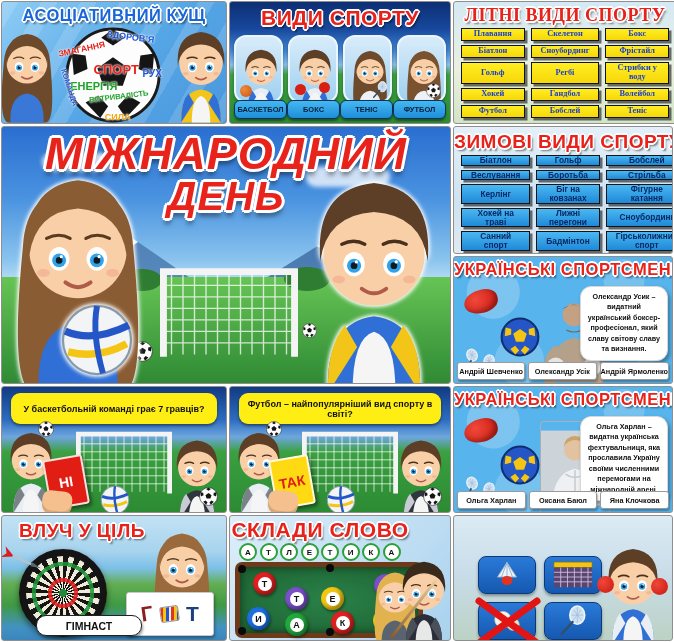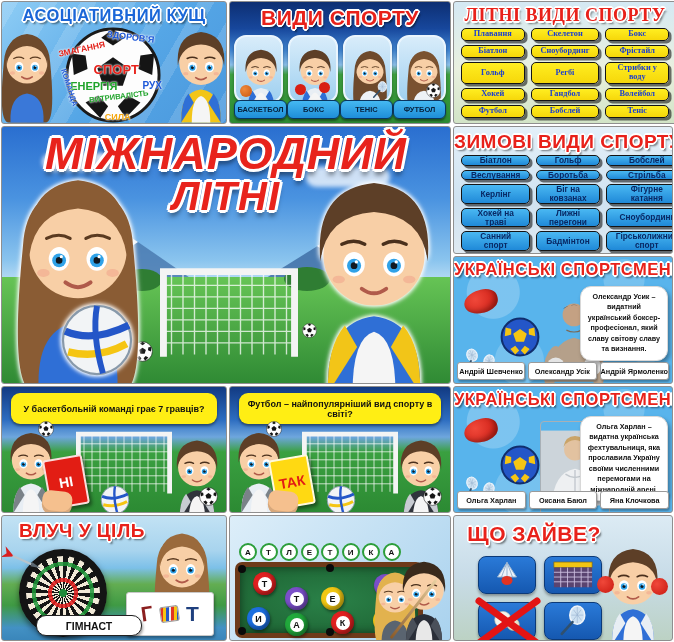--- a/index.html
+++ b/index.html
@@ -19,21 +19,21 @@
   
   .pb{left:229px;top:1px;width:222px;height:123px;background:linear-gradient(#0d2f73,#17479c 22%,#3f83cf 40%,#8cc0ea 52%,#3da03f 60%,#2c8a33);}
   .cardrow{left:4px;right:4px;top:33px;display:flex;gap:5px;}
   .kcard{flex:1;height:64px;border-radius:12px;border:2px solid #eaf5fd;background:linear-gradient(#d8ecfa,#9fd0f0);position:relative;overflow:hidden;box-shadow:0 2px 3px rgba(0,0,0,.35);}
   .pillrow{left:4px;right:4px;bottom:4px;display:flex;}
   .sbtn{flex:1;height:17px;border-radius:6px;border:1.5px solid #0a3560;background:linear-gradient(#45b8f2,#1e8ed8);color:#05203c;font-weight:800;font-size:7.5px;display:flex;align-items:center;justify-content:center;box-shadow:0 1.5px 2px rgba(0,0,0,.4);}
   
   .pc{left:453px;top:1px;width:224px;height:123px;background:linear-gradient(#d5e9f4,#e9f0df 55%,#d2e4c6);font-family:Liberation Serif, serif;}
   .pe{left:453px;top:126px;width:220px;height:128px;background:linear-gradient(#e3f0f9,#cfe2f0 60%,#dfeaf2);}
   .btngrid{left:7px;right:7px;top:26px;bottom:5px;display:grid;grid-template-columns:1fr 1fr 1fr;gap:4px 6px;}
-  .ybtn,.bbtn{border-radius:5px;border:1.5px solid #141414;font-weight:800;font-size:8.3px;line-height:1.05;display:flex;align-items:center;justify-content:center;text-align:center;padding:0 9px;box-shadow:2.5px 2.5px 0 rgba(0,0,0,.55);}
+  .ybtn,.bbtn{border-radius:0;border:1.5px solid #141414;font-weight:800;font-size:8.3px;line-height:1.05;display:flex;align-items:center;justify-content:center;text-align:center;padding:0 9px;box-shadow:2.5px 2.5px 0 rgba(0,0,0,.55);}
   .ybtn{background:linear-gradient(#ffee21,#f6d70a);color:#1b3fd0;}
   .bbtn{background:linear-gradient(#4ab8f2,#1f89d8);color:#082864;}
   
   .pd{left:1px;top:126px;width:450px;height:258px;background:linear-gradient(#2a6fd0,#4a93e0 28%,#8ac4ee 52%,#c2e2f6 62%);}
   .field{left:0;right:0;top:150px;bottom:0;background:linear-gradient(#66c455,#2f8a34),repeating-linear-gradient(90deg,rgba(255,255,255,.07) 0 28px,rgba(0,0,0,.05) 28px 56px);}
   .mtitle{left:0;right:0;top:4px;text-align:center;color:#e8231c;font-weight:800;letter-spacing:1px;line-height:1.0;font-style:italic;}
   .m1{font-size:45px;}.m2{font-size:40px;}.m3{font-size:45px;}
   .charglow{filter:drop-shadow(0 0 2px #fff) drop-shadow(0 0 2px #fff);}
   
   .ath{background:#58b4ec;}
@@ -203,21 +203,21 @@
     <svg class="abs" style="right:-8px;bottom:-6px;width:66px;height:112px;">
         <use href="#kid-boy" style="--coat:#f2c518;--accent:#2f6fd6"></use>
       </svg>
     <div class="abs ballwrap">
       <svg style="width:100%;height:100%;">
           <use href="#football"></use>
         </svg>
       <span class="bword" style="left: -4px; top: 18%; font-size: 8.5px; transform: rotate(-12deg); color: rgb(227, 35, 28);">ЗМАГАННЯ</span>
       <span class="bword" style="left: 44%; top: 6%; font-size: 9px; transform: rotate(7deg); color: rgb(28, 87, 216);">ЗДОРОВ’Я</span>
       <span class="bword ow1" style="left: 31%; top: 37%; font-size: 13px; color: rgb(232, 33, 26);">СПОРТ</span>
-      <span class="bword" style="right: 2%; top: 43%; font-size: 10px; color: rgb(28, 87, 216); margin-top: 12px;">РУХ</span>
+      <span class="bword" style="right: 2%; top: 43%; font-size: 10px; color: rgb(28, 87, 216);">РУХ</span>
       <span class="bword" style="left: 8%; top: 55%; font-size: 11px; color: rgb(31, 163, 42);">ЕНЕРГІЯ</span>
       <span class="bword" style="left: 26%; top: 67%; font-size: 7.6px; transform: rotate(-7deg); color: rgb(31, 163, 42);">ВИТРИВАЛІСТЬ</span>
       <span class="bword" style="left: -12px; top: 58%; font-size: 7.6px; transform: rotate(72deg); color: rgb(28, 87, 216);">КОМАНДА</span>
       <span class="bword" style="left: 42%; bottom: 2%; font-size: 9px; color: rgb(245, 167, 15);">СИЛА</span>
     </div>
   </section>
 
   <section class="p pb">
     <div class="abs ttl red ow1" style="left:0;right:0;top:4px;font-size:21px;">ВИДИ СПОРТУ</div>
     <div class="abs cardrow">
@@ -308,21 +308,21 @@
         <use href="#kid-girl" style="--coat:#2f6fd6;--hair:#8a5c34"></use>
       </svg>
     <svg class="abs charglow" style="left:58px;bottom:6px;width:74px;height:74px;">
         <use href="#volleyball"></use>
       </svg>
     <svg class="abs charglow" style="right:-6px;bottom:-10px;width:164px;height:230px;">
         <use href="#kid-boy" style="--coat:#2f6fd6;--accent:#f2c518"></use>
       </svg>
     <div class="abs mtitle ow2">
       <div class="m1">МІЖНАРОДНИЙ</div>
-      <div class="m2">ЛІТНІ</div>
+      <div class="m2">ДЕНЬ</div>
     </div>
   </section>
 
   <section class="p pe">
     <div class="abs ttl red ow1" style="left:0;right:0;top:4px;font-size:19px;">ЗИМОВІ ВИДИ СПОРТУ</div>
     <div class="abs btngrid" style="top:28px;">
       <div class="bbtn">Біатлон</div>
       <div class="bbtn">Гольф</div>
       <div class="bbtn">Бобслей</div>
       <div class="bbtn">Веслування</div>
@@ -446,20 +446,21 @@
       </svg>
     <div class="abs lettercard" style="right:12px;top:76px;">
       <span class="lglyph" style="transform: rotate(-8deg); color: rgb(139, 31, 31);">Г</span>
       <span class="stripeblock"></span>
       <span class="lglyph" style="color: rgb(30, 63, 126);">Т</span>
     </div>
     <div class="abs anspill" style="left:34px;bottom:4px;">ГІМНАСТ</div>
   </section>
 
   <section class="p pk">
+    <div class="abs ttl red ow1" style="left:0;right:40px;top:2px;font-size:21px;">СКЛАДИ СЛОВО</div>
     <div class="abs lrow">
       <span class="lcirc">А</span>
       <span class="lcirc">Т</span>
       <span class="lcirc">Л</span>
       <span class="lcirc">Е</span>
       <span class="lcirc">Т</span>
       <span class="lcirc">И</span>
       <span class="lcirc">К</span>
       <span class="lcirc">А</span>
     </div>
@@ -498,21 +499,20 @@
     <svg class="abs" style="right:24px;top:48px;width:62px;height:80px;">
         <use href="#kid-girl" style="--coat:#5a6470;--hair:#e2b24e"></use>
       </svg>
     <svg class="abs" style="right:-10px;top:38px;width:72px;height:90px;">
         <use href="#kid-boy" style="--coat:#2a2e38;--accent:#4a505a;--shirt:#e8e8e8;--hair:#3a2a1c"></use>
       </svg>
     <div class="cue" style="right:36px;top:56px;"></div>
   </section>
 
   <section class="p pl">
-    <div class="abs ttl red ow1" style="left:0;width:160px;top:6px;font-size:21px;">ЩО ЗАЙВЕ?</div>
     <div class="abs tilegrid">
       <div class="tile">
         <svg style="width:30px;height:30px;">
             <use href="#shuttle"></use>
           </svg>
       </div>
       <div class="tile">
         <svg style="width:44px;height:30px;">
             <use href="#neticon"></use>
           </svg>

